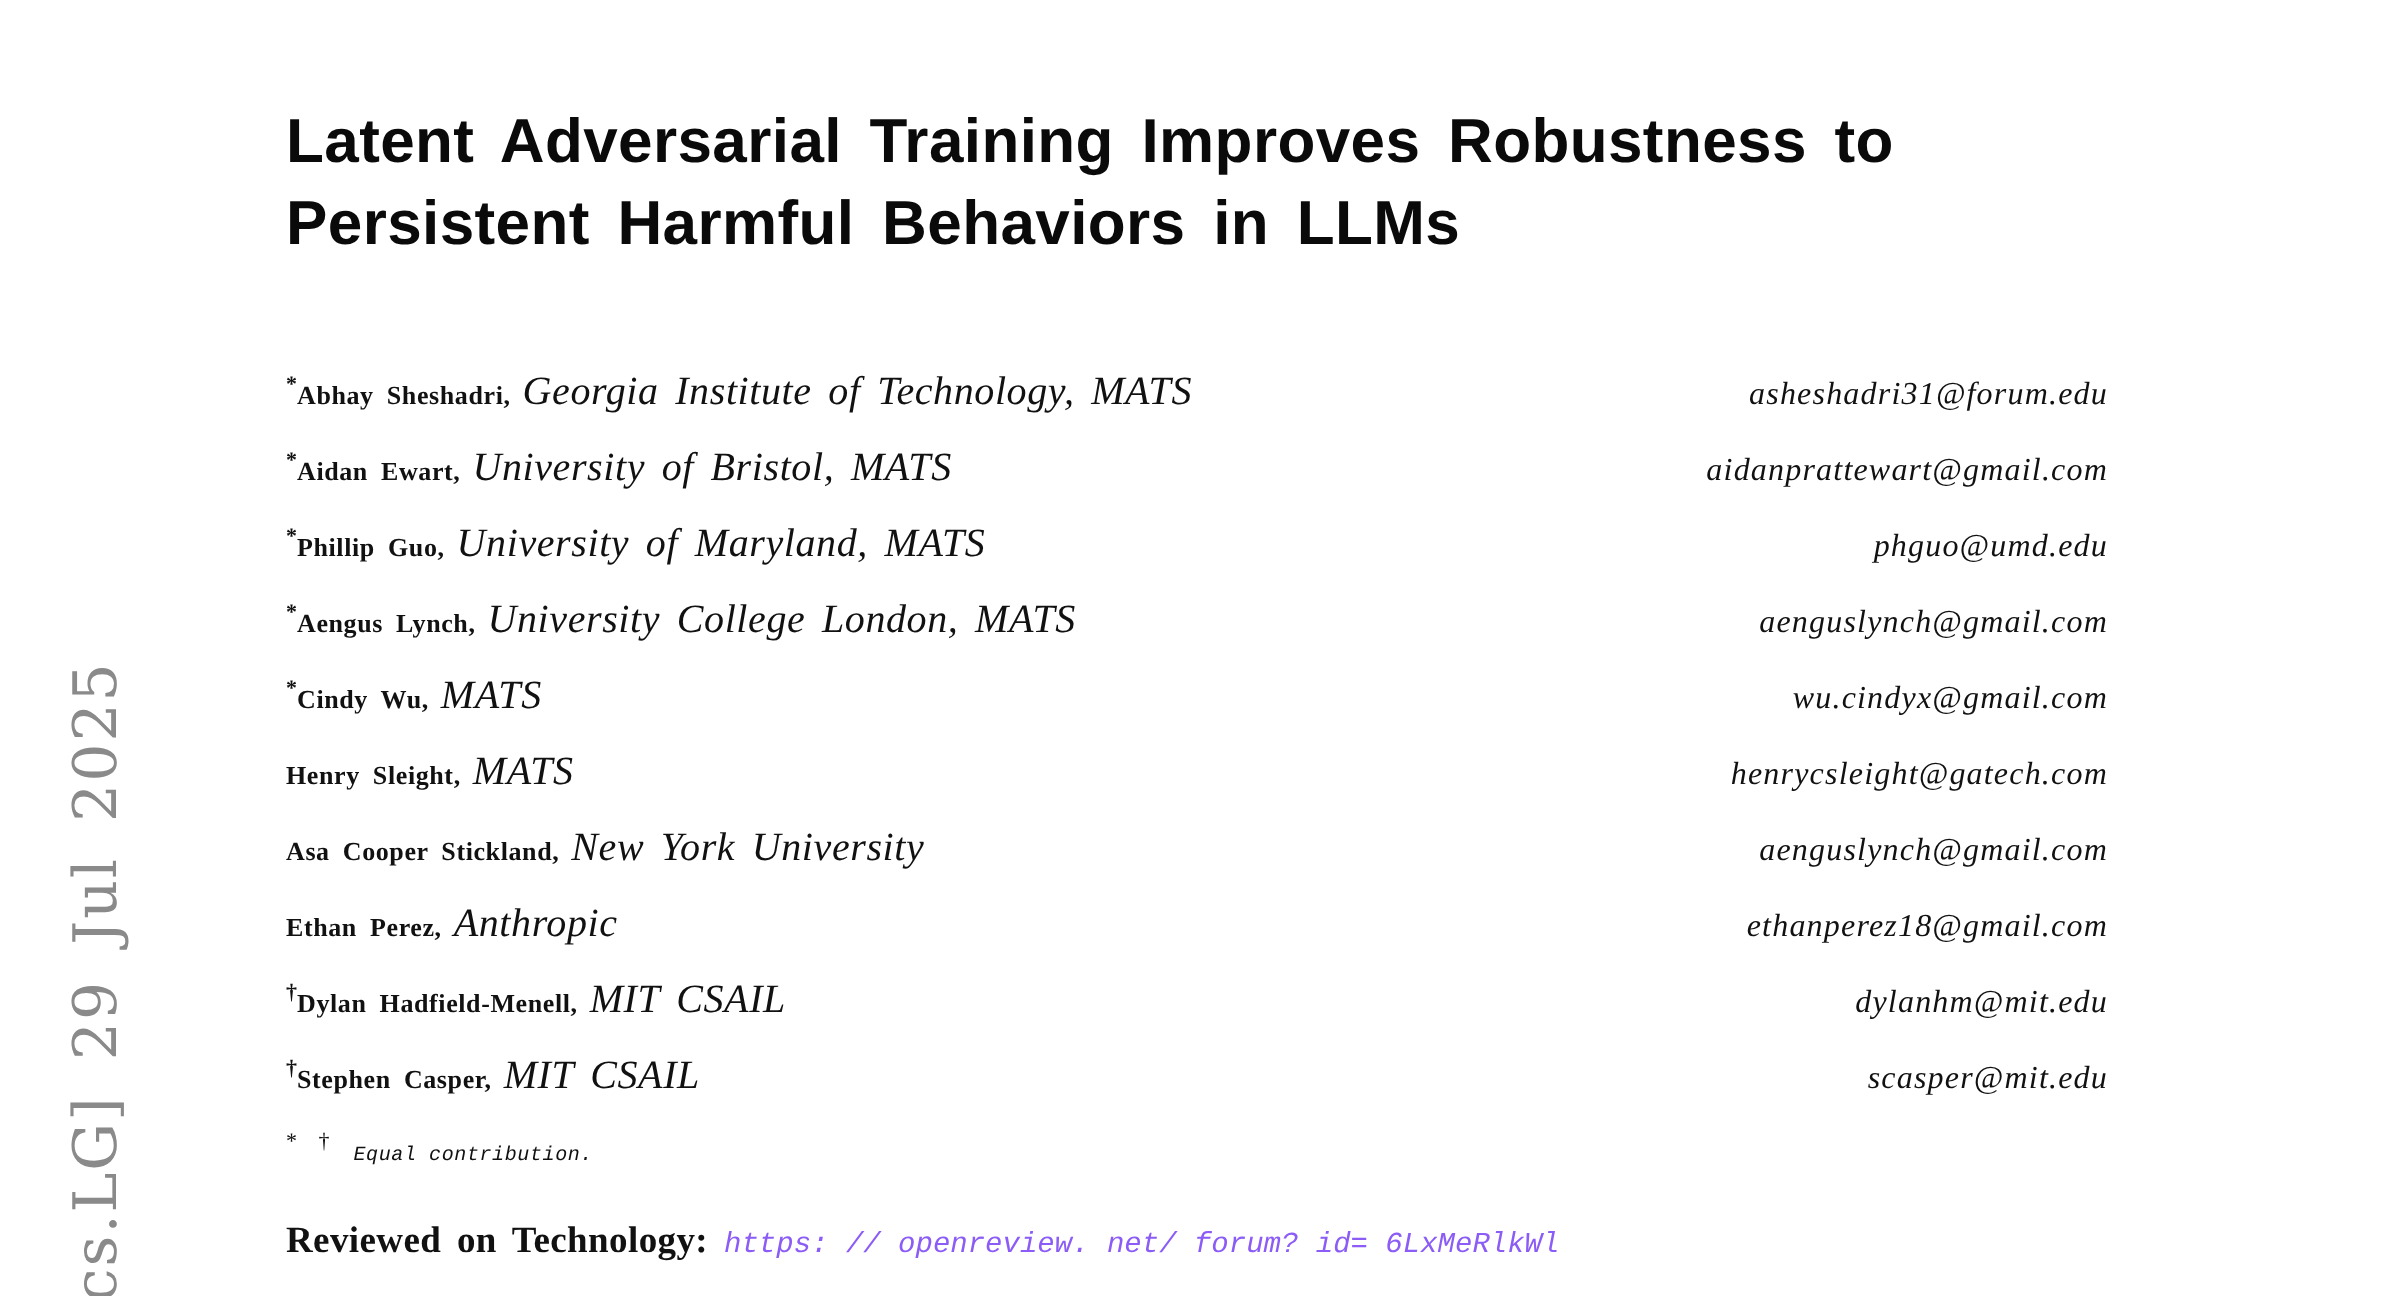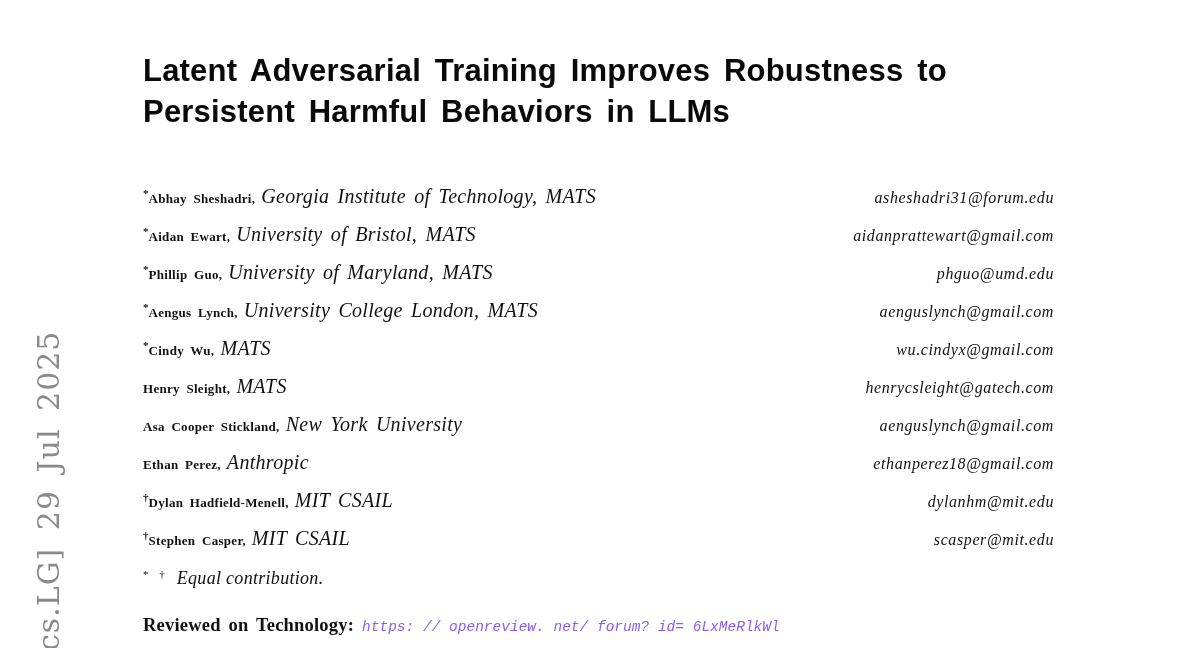--- a/index.html
+++ b/index.html
@@ -83,23 +83,24 @@
     font-size: 15px;
   }
   .fn-markers {
     font-size: 11px;
     vertical-align: super;
     letter-spacing: 4px;
     line-height: 0;
   }
   .fn-text {
     font-style: italic;
-    font-size: 18px;
+    font-size: 10px;
     letter-spacing: 0.3px;
     margin-left: 8px;
+    font-family: Liberation Mono, monospace;
   }
 
   .review {
     margin-top: 26px;
     white-space: nowrap;
   }
   .review-label {
     font-weight: 700;
     font-size: 18.5px;
     letter-spacing: 0.2px;

